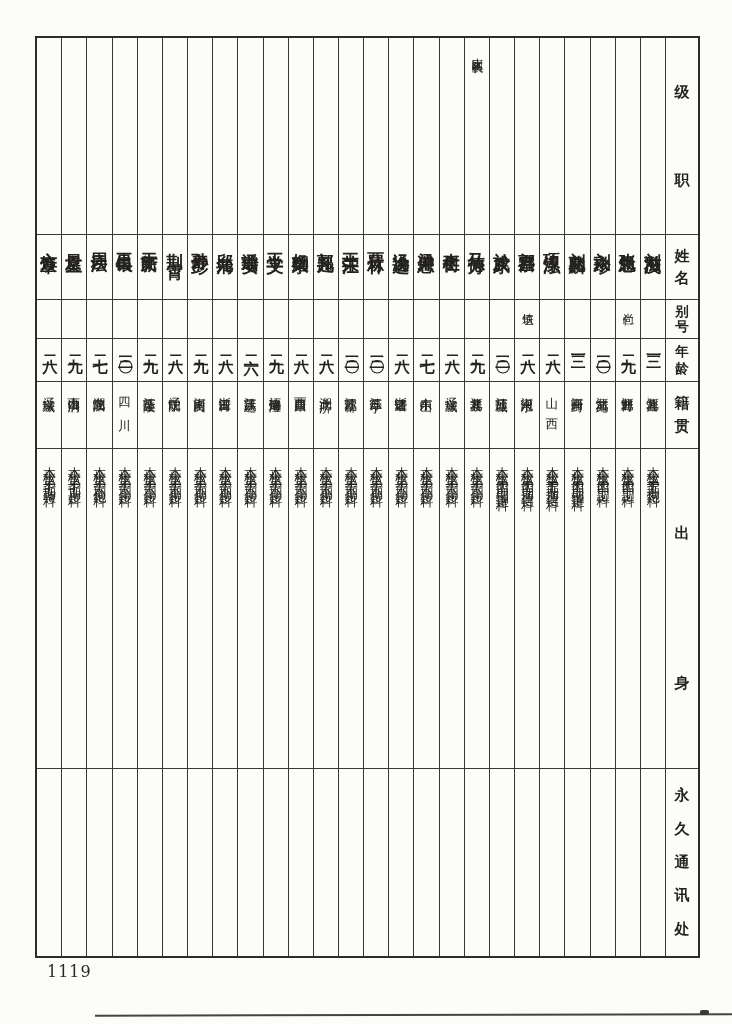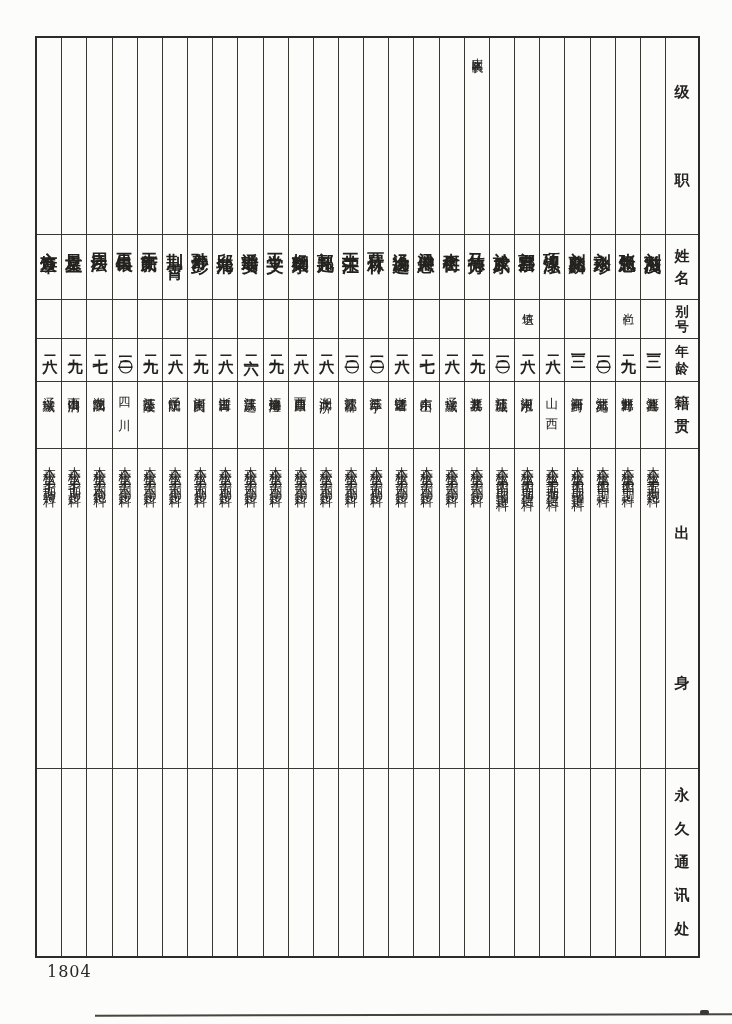--- a/index.html
+++ b/index.html
@@ -529,15 +529,15 @@
       <div class="cell c-native">
         <span class="vtext">辽宁兴城</span>
       </div>
       <div class="cell c-origin">
         <span class="vtext">本校第十七期骑科</span>
       </div>
       <div class="cell c-addr"></div>
     </div>
   </div>
 
-<div class="page-number">1804</div>
+<div class="page-number">1119</div>
 <div class="scan-line"></div>
 <div class="scan-blob"></div>
 
 </body></html>

